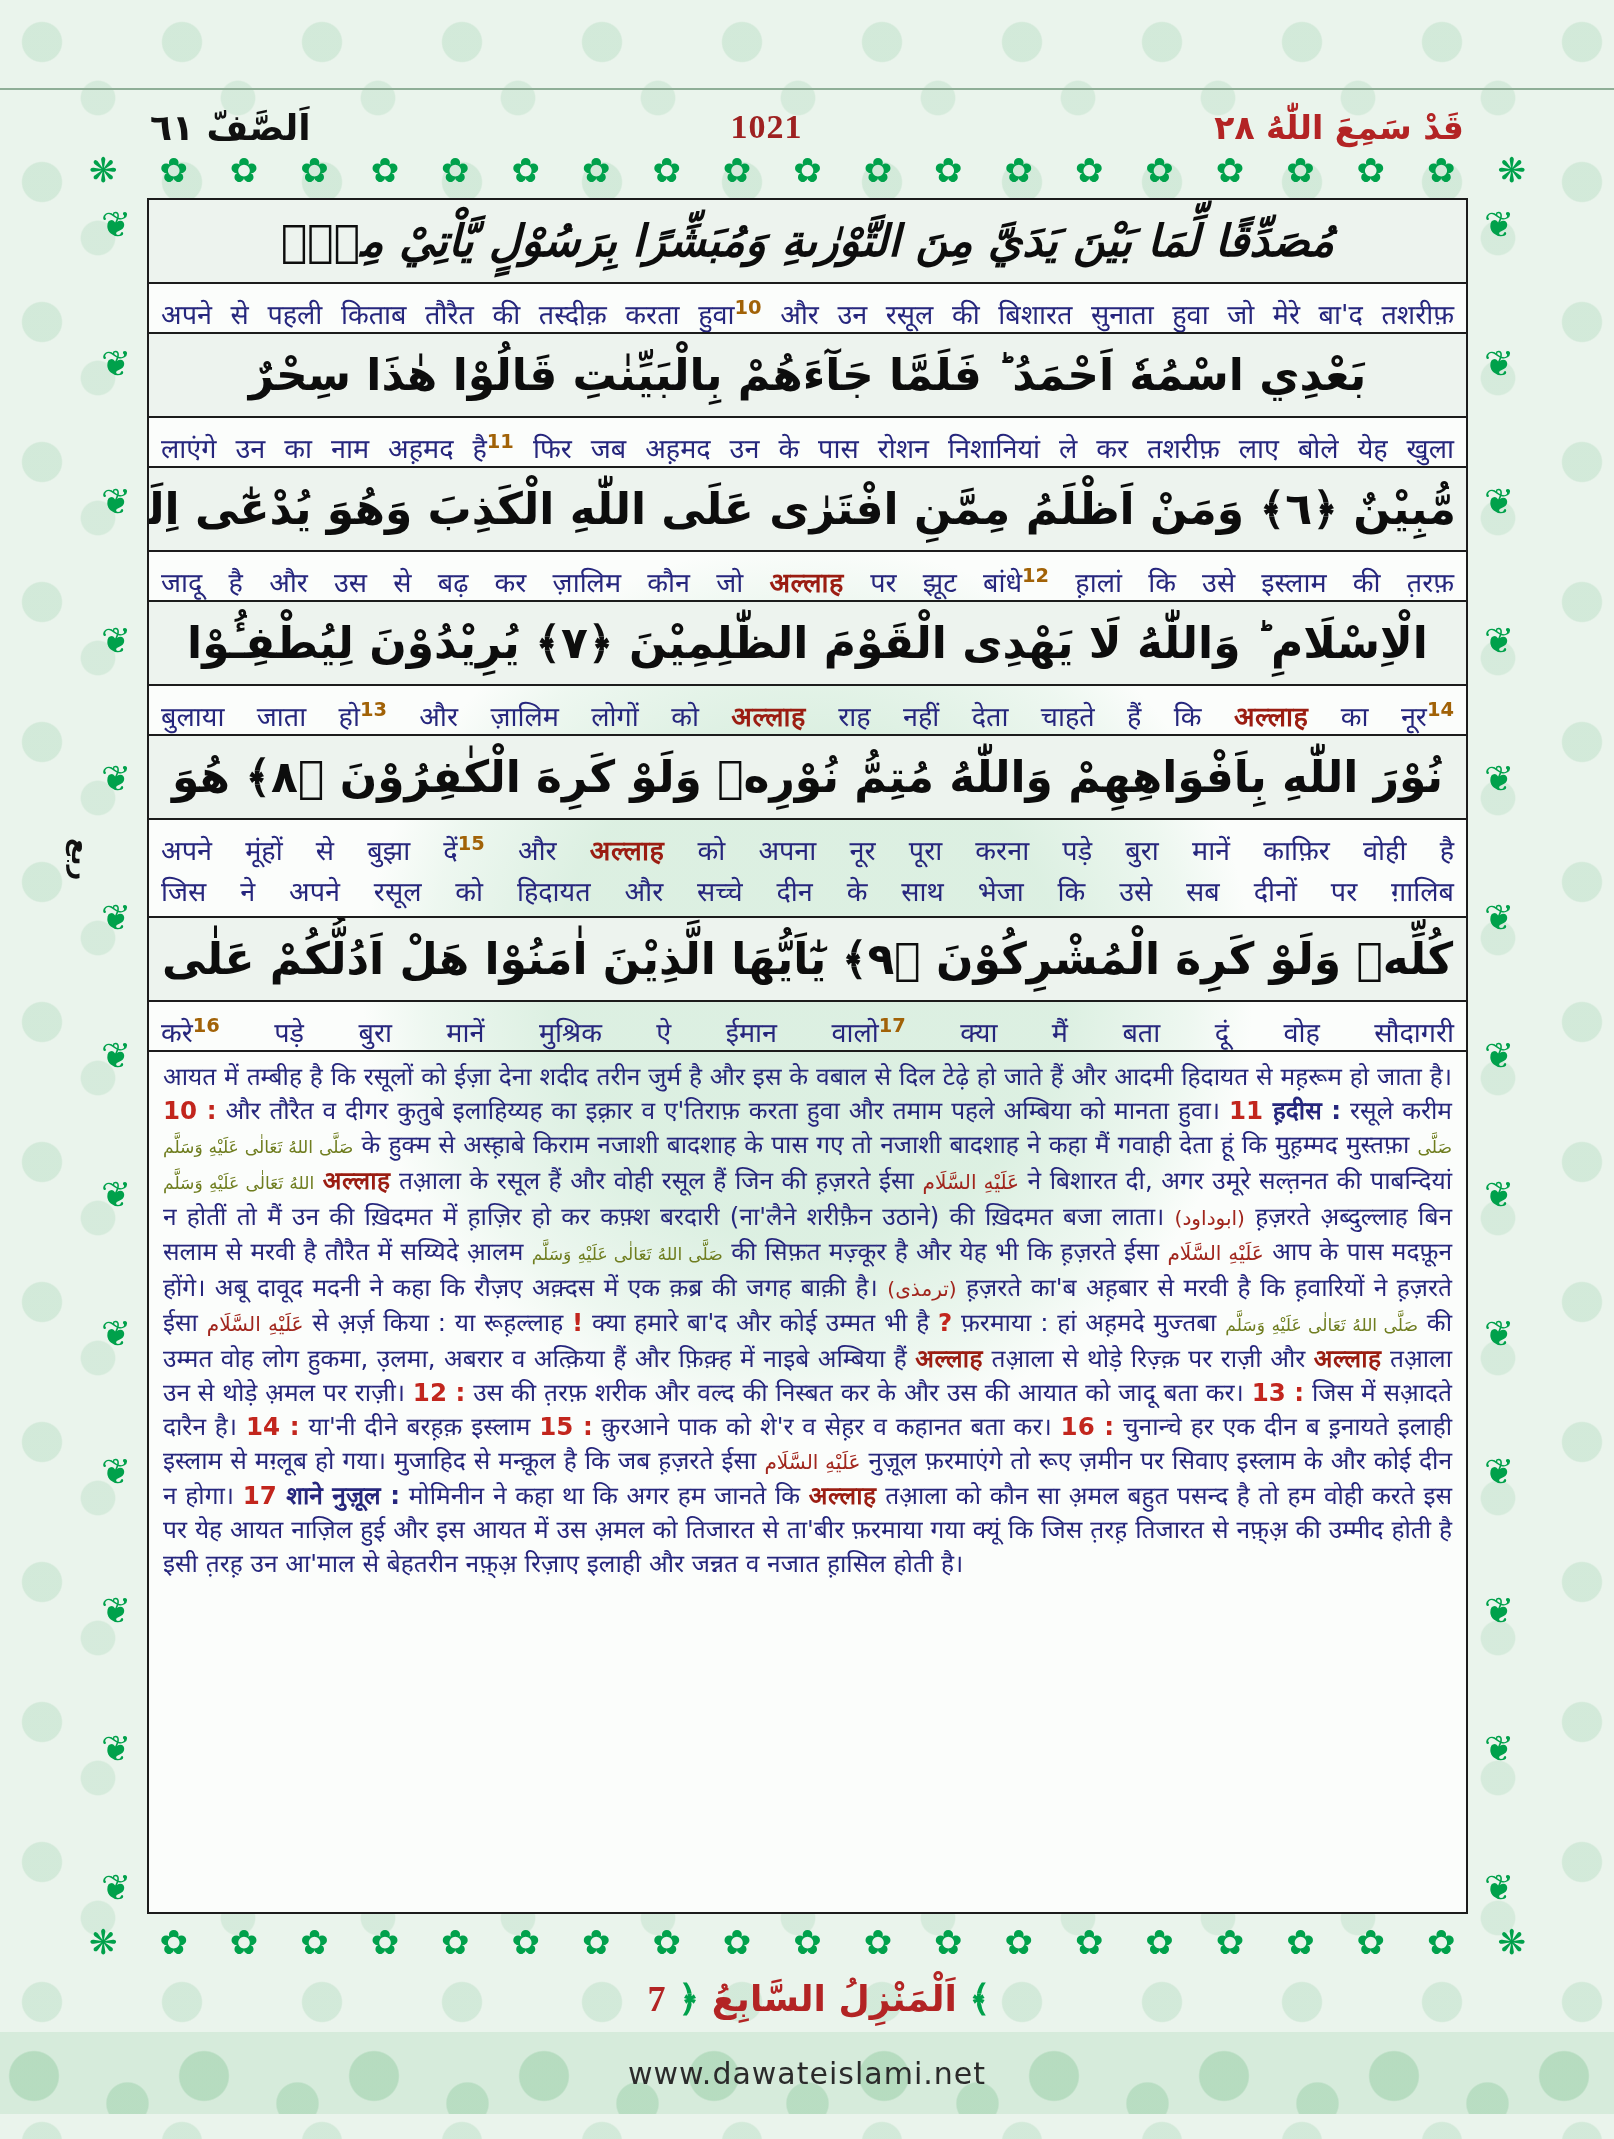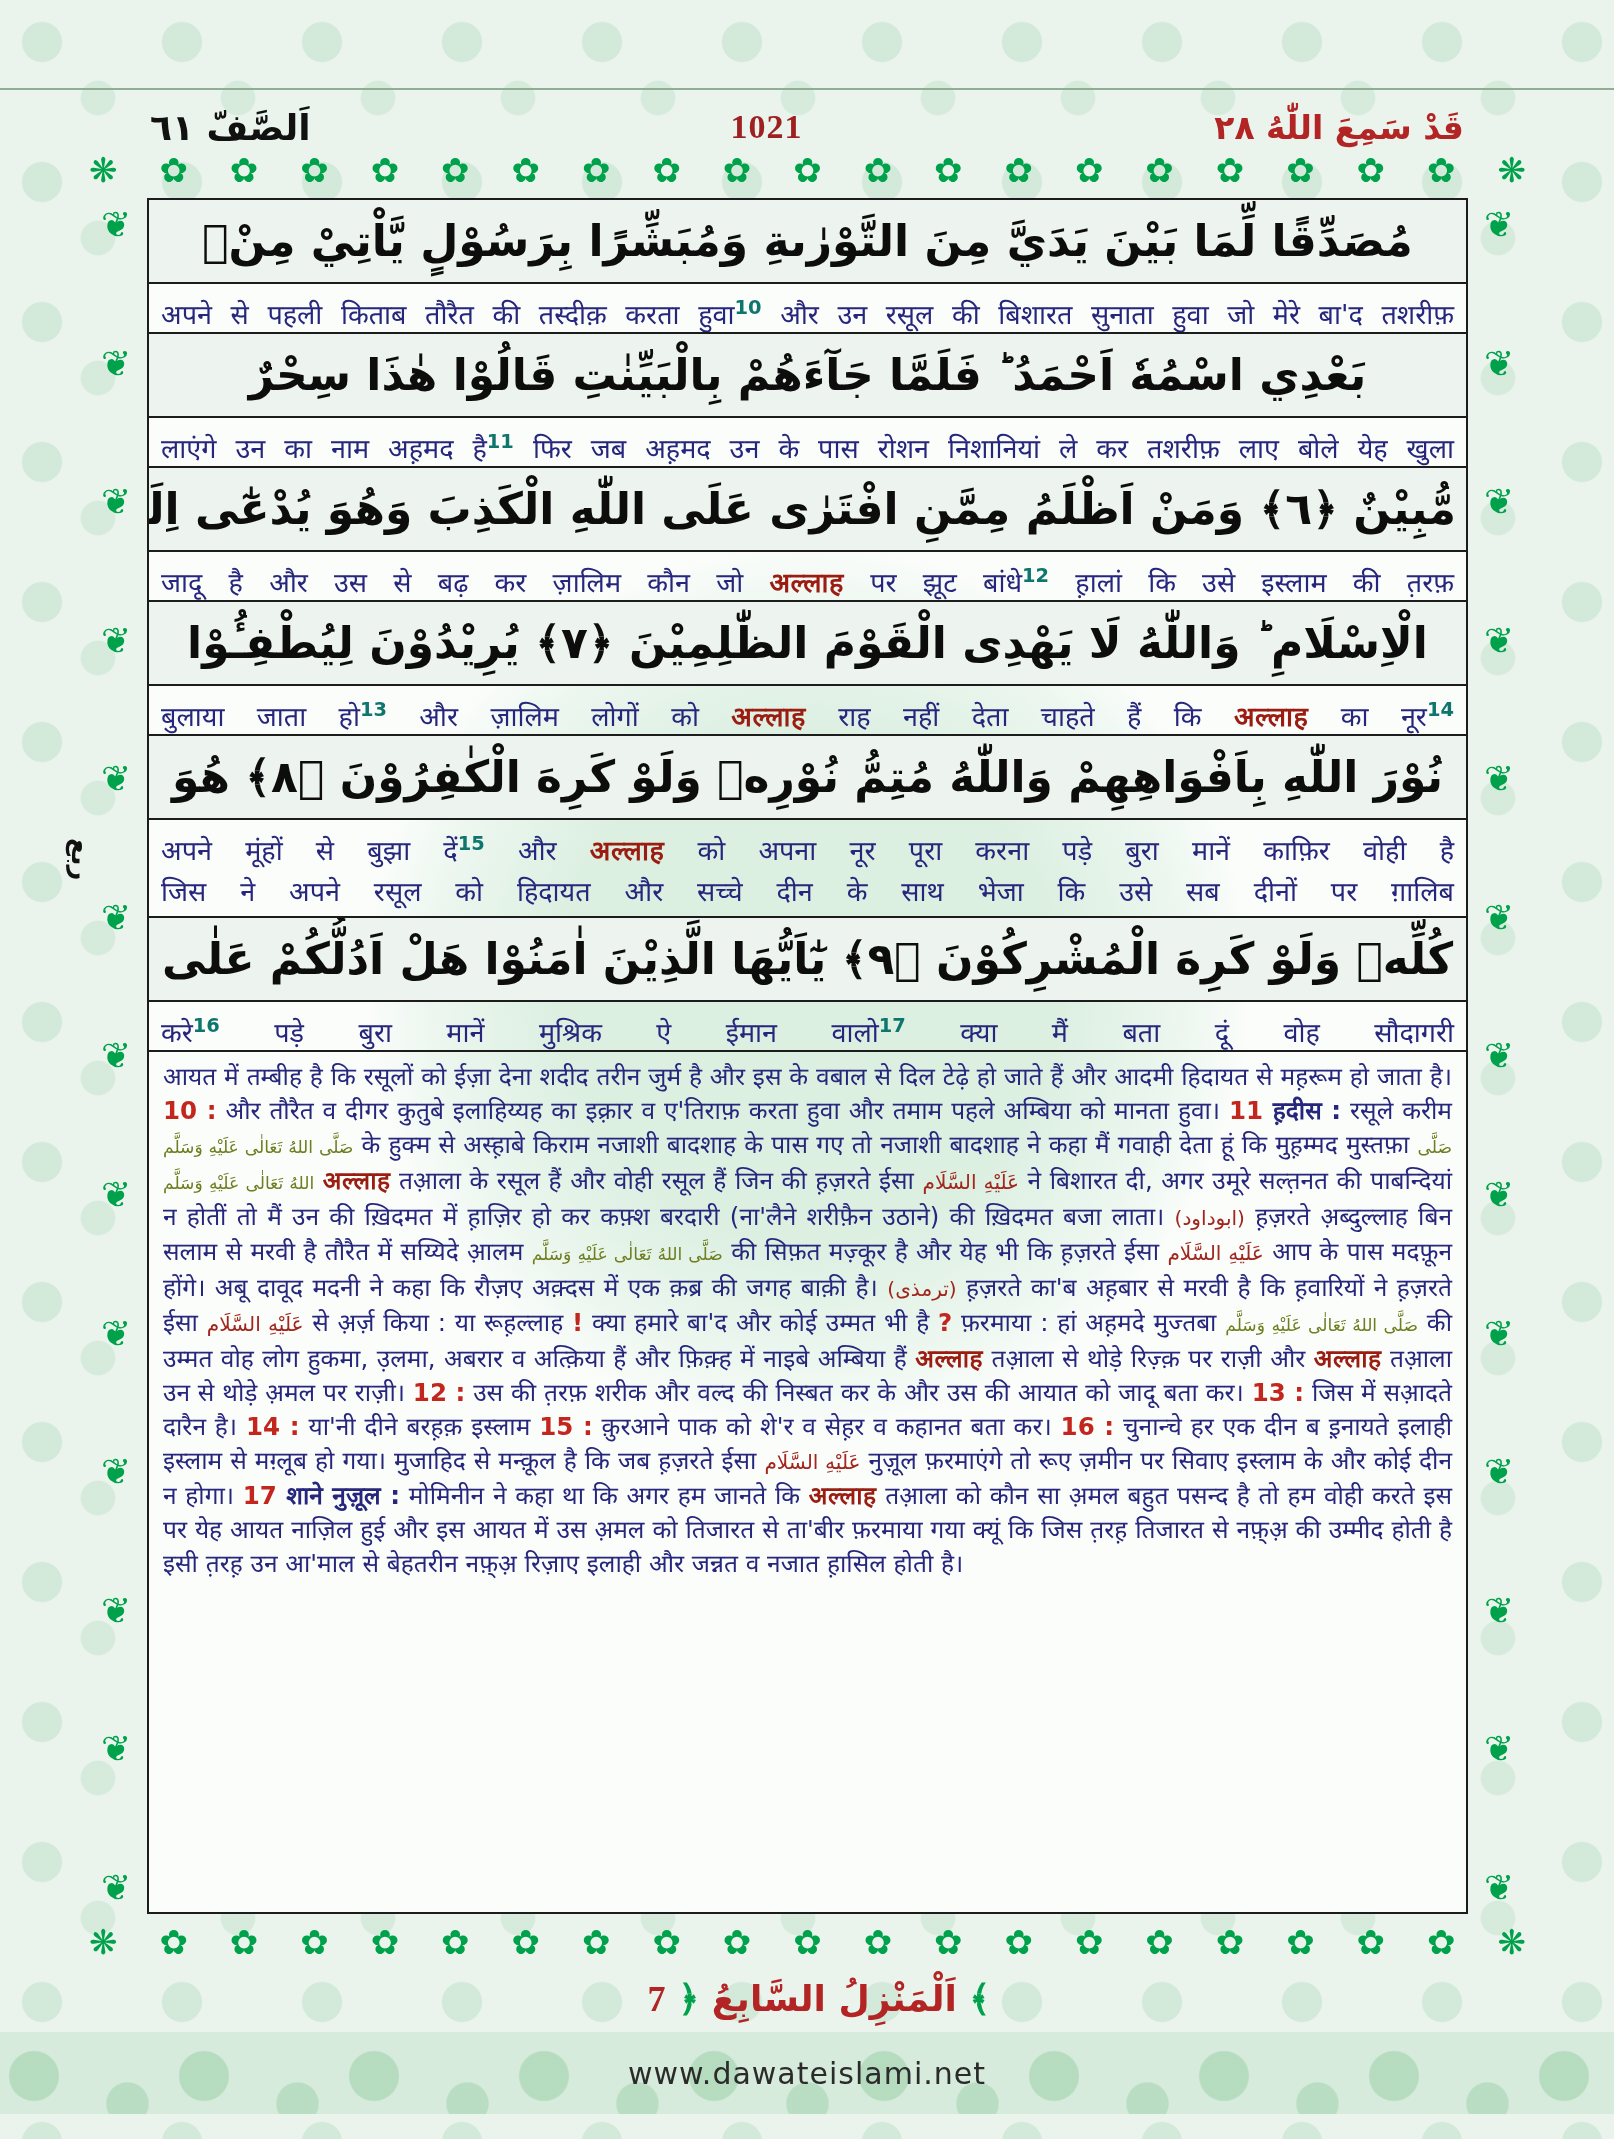--- a/index.html
+++ b/index.html
@@ -34,34 +34,34 @@
     width:900px;height:900px;border-radius:50%;
     background:radial-gradient(circle, rgba(140,205,160,.28) 0 40%, rgba(140,205,160,.12) 60%, transparent 70%);
     pointer-events:none;}
   .verse-block{position:relative;}
   .arabic-box{
     border-top:2px solid #1c1c1c;border-bottom:2px solid #1c1c1c;
     background:#edf3ee;height:82px;line-height:82px;
     font-size:44px;font-weight:700;color:#0d0d0d;
     text-align:center;direction:rtl;white-space:nowrap;overflow:hidden;
     padding:0 10px;position:relative;}
-  .verse-block:first-child .arabic-box{border-top:none;}
+  .verse-block:first-child .arabic-box{border-top:none;font-style:italic;}
   .hindi-line{
     height:48px;line-height:48px;font-size:27px;color:#26267d;
     padding:0 12px;text-align:justify;text-align-last:justify;
     white-space:nowrap;overflow:hidden;position:relative;}
   .commentary{
     border-top:2px solid #1c1c1c;flex:1;
     padding:8px 14px 10px 14px;
     font-size:24.5px;line-height:34px;color:#26267d;
     text-align:justify;position:relative;}
   
   .seg-d{color:#26267d;}
   .seg-b{color:#26267d;font-weight:bold;}
-  .seg-s{color:#0f766e;font-weight:bold;font-size:0.72em;vertical-align:super;}
+  .seg-s{color:#a16207;font-weight:bold;font-size:0.72em;vertical-align:super;}
   .seg-n{color:#c2261d;font-weight:bold;}
   .seg-a{color:#9b1d12;font-weight:800;letter-spacing:0.5px;}
   .seg-g{color:#6f7d1f;font-size:0.70em;direction:rtl;unicode-bidi:embed;}
   .seg-m{color:#a1261d;font-size:0.82em;direction:rtl;unicode-bidi:embed;}
   .seg-r{color:#c2261d;font-weight:bold;}
   
   .margin-marker{position:absolute;left:66px;top:838px;font-size:26px;font-weight:bold;color:#111;
     writing-mode:vertical-rl;direction:rtl;letter-spacing:2px;}
   
   .manzil{position:absolute;left:12px;top:1978px;width:1614px;text-align:center;font-size:36px;font-weight:bold;}

